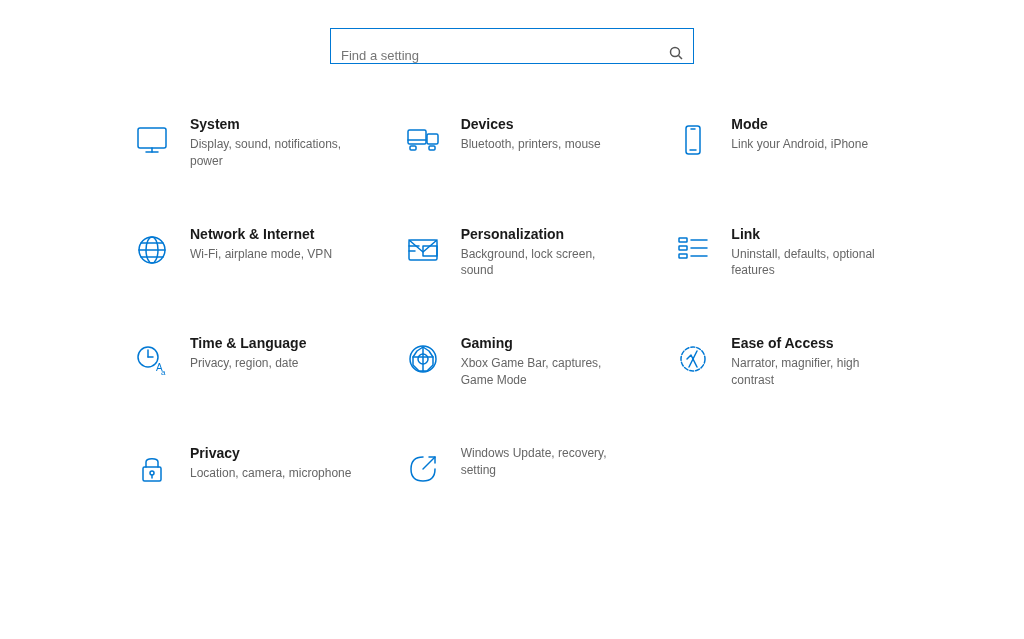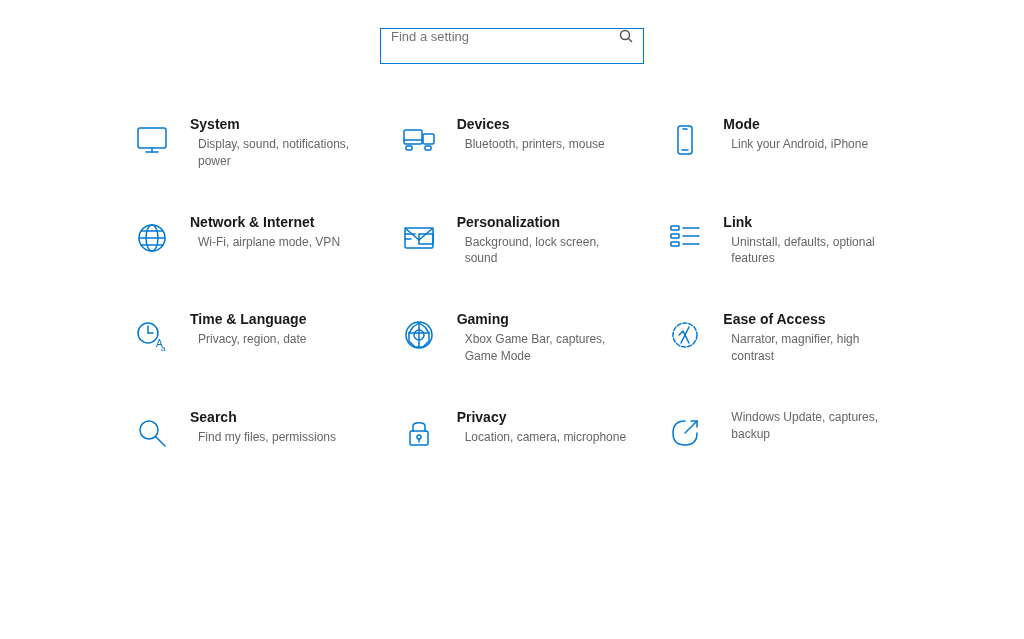--- a/index.html
+++ b/index.html
@@ -17,23 +17,23 @@
     }
 
     .search-bar-container {
       display: flex;
       justify-content: center;
       padding: 28px 0 32px 0;
     }
 
     .search-bar {
       display: flex;
-      align-items: flex-start;
+      align-items: flex-end;
       border: 1.5px solid #0078d4;
-      width: 264px;
+      width: 364px;
       height: 36px;
       padding: 0 10px;
       background: #fff;
     }
 
     .search-bar input {
       border: none;
       outline: none;
       flex: 1;
       font-size: 13px;
@@ -42,21 +42,21 @@
     }
 
     .search-bar .search-icon-svg {
       color: #555;
       font-size: 14px;
     }
 
     .settings-grid {
       display: grid;
       grid-template-columns: repeat(3, 1fr);
-      gap: 0;
+      gap: 12px;
       padding: 0 80px;
       max-width: 960px;
       margin: 0 auto;
     }
 
     .setting-item {
       display: flex;
       align-items: flex-start;
       padding: 20px 16px 24px 16px;
       cursor: pointer;
@@ -91,21 +91,20 @@
       font-size: 14px;
       font-weight: 600;
       color: #1a1a1a;
       margin-bottom: 4px;
     }
 
     .setting-desc {
       font-size: 12px;
       color: #666;
       line-height: 1.4;
-      margin-left: 8px;
     }
   </style>
 </head>
 <body>
 
 <div class="search-bar-container">
   <div class="search-bar">
     <input type="text" placeholder="Find a setting" style="">
     <span class="search-icon-svg">
       <svg width="14" height="14" viewBox="0 0 14 14" fill="none" stroke="#555" stroke-width="1.5">
@@ -244,48 +243,36 @@
       </svg>
       </div>
       <div class="setting-text">
         <div class="setting-title">Ease of Access</div>
         <div class="setting-desc">Narrator, magnifier, high contrast</div>
       </div>
     </div>
     <div class="setting-item">
       <div class="setting-icon">
         <svg viewBox="0 0 36 36">
-        <circle cx="15" cy="15" r="9"></circle>
-        <line x1="22" y1="22" x2="31" y2="31"></line>
-      </svg>
-      </div>
-      <div class="setting-text">
-        <div class="setting-title">Search</div>
-        <div class="setting-desc">Find my files, permissions</div>
-      </div>
-    </div>
-    <div class="setting-item">
-      <div class="setting-icon">
-        <svg viewBox="0 0 36 36">
         <rect x="9" y="16" width="18" height="14" rx="1.5"></rect>
         <path d="M12 16 L12 11 C12 6.5 24 6.5 24 11 L24 16"></path>
         <circle cx="18" cy="22" r="2"></circle>
         <line x1="18" y1="24" x2="18" y2="27"></line>
       </svg>
       </div>
       <div class="setting-text">
         <div class="setting-title">Privacy</div>
         <div class="setting-desc">Location, camera, microphone</div>
       </div>
     </div>
     <div class="setting-item">
       <div class="setting-icon">
         <svg viewBox="0 0 36 36">
         <path d="M18 6 C10 6 6 10 6 18 C6 26 10 30 18 30 C26 30 30 26 30 18"></path>
         <polyline points="24,6 30,6 30,12"></polyline>
         <path d="M30 6 L18 18"></path>
       </svg>
       </div>
       <div class="setting-text">
-        <div class="setting-desc">Windows Update, captures, backup</div>
+        <div class="setting-desc">Windows Update, recovery, setting</div>
       </div>
     </div>
   </div>
 
 </body></html>

